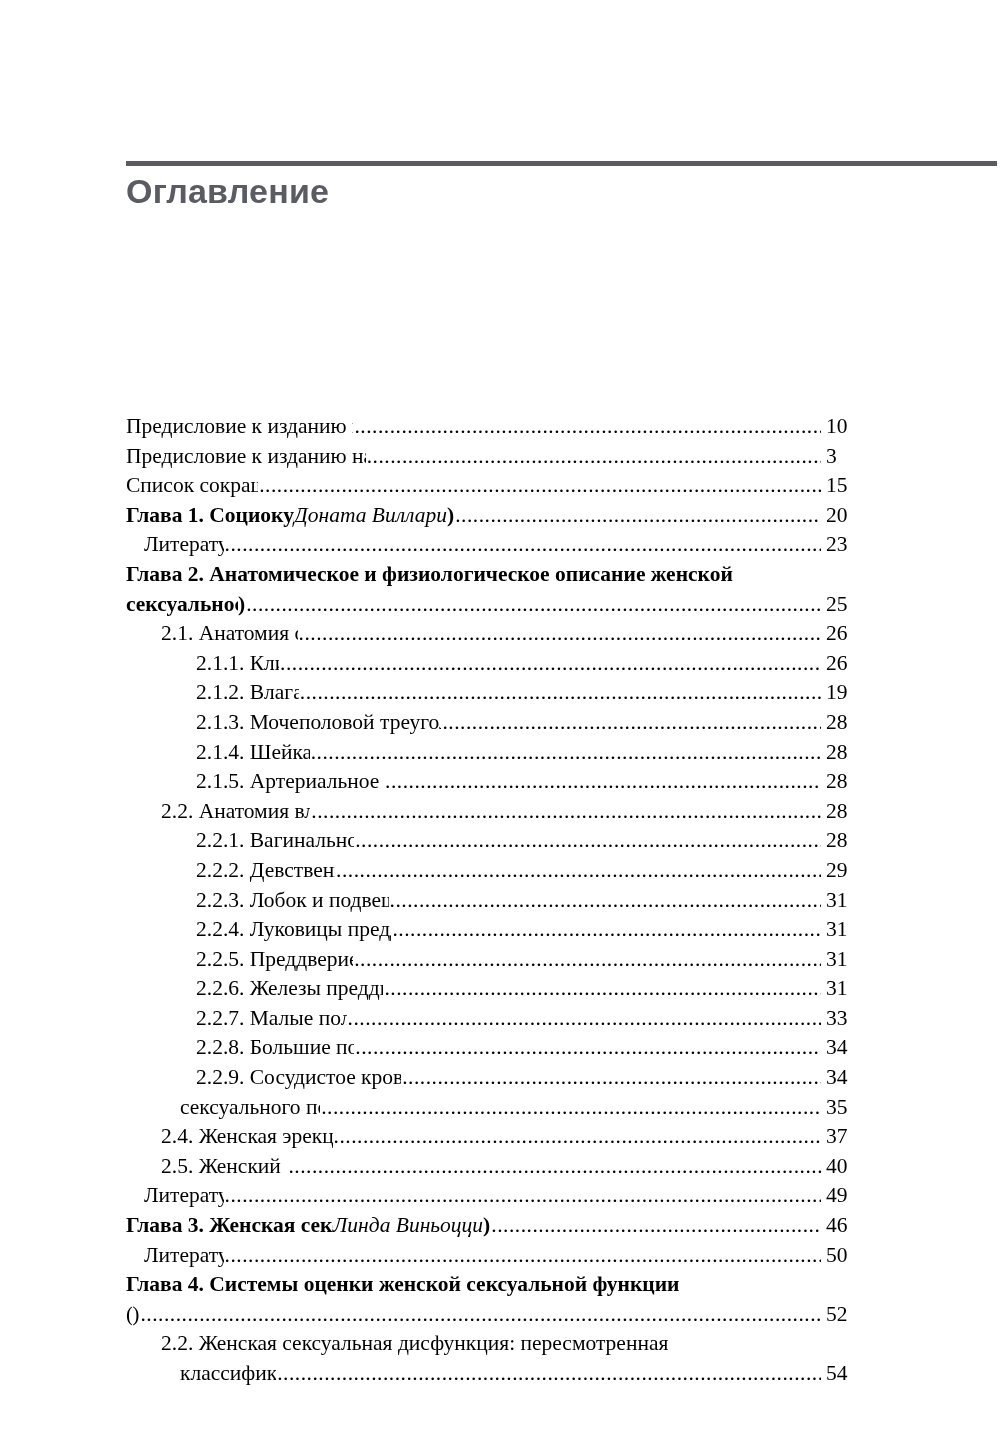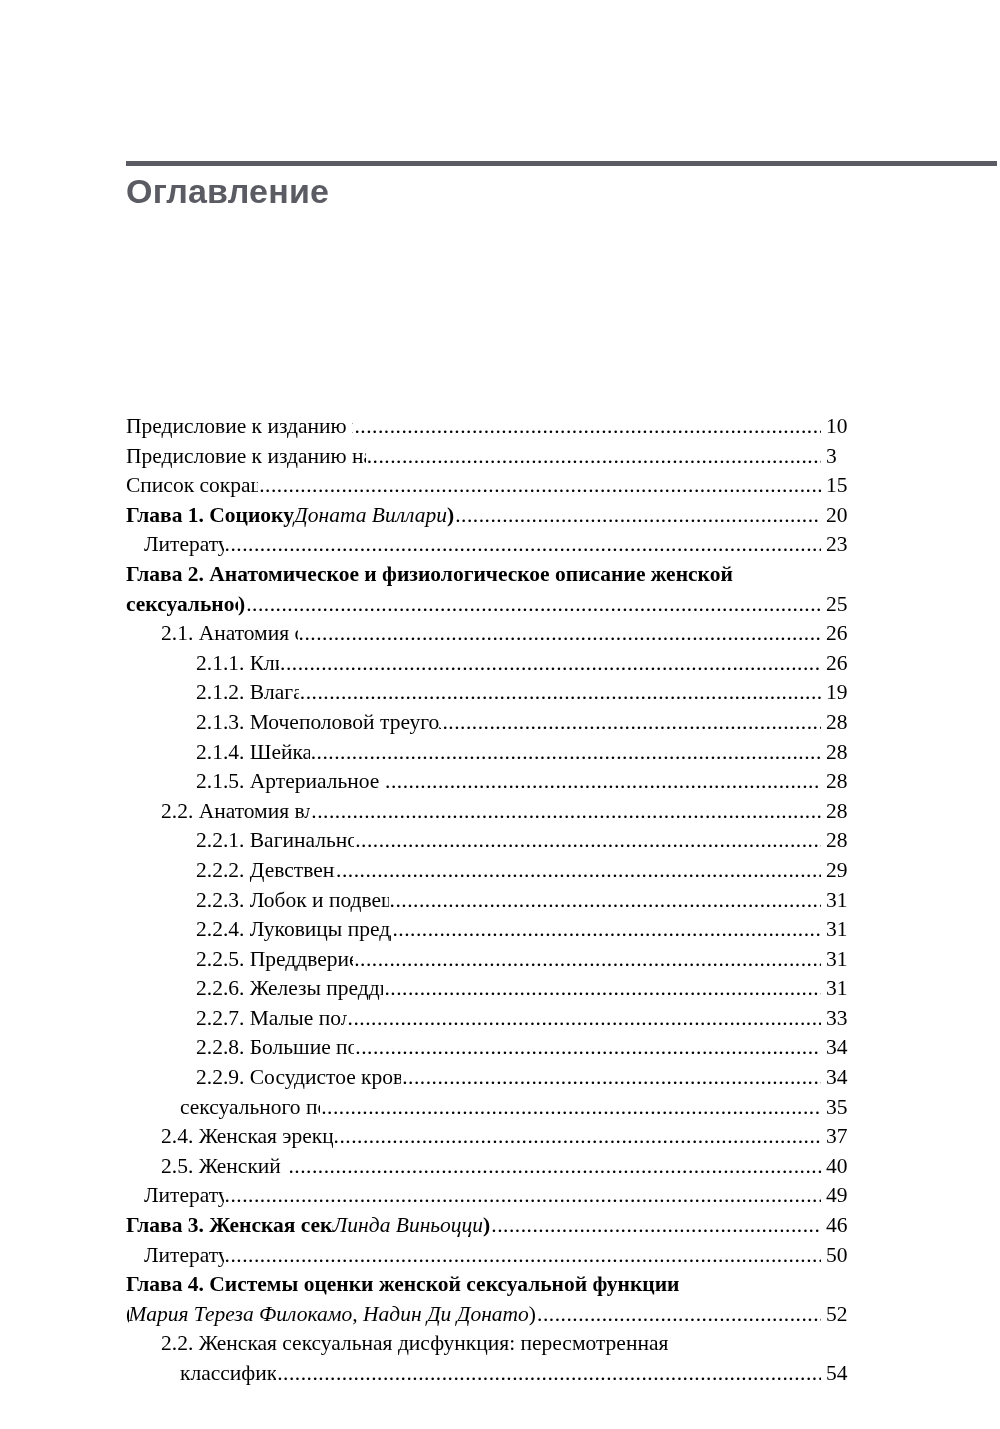--- a/index.html
+++ b/index.html
@@ -248,21 +248,20 @@
       <div class="entry lvl-lit">
         <span class="label">Литература</span>
         <span class="leader"></span>
         <span class="pageno">50</span>
       </div>
       <div class="entry lvl0 noleader">
         <span class="label bold">Глава 4. Системы оценки женской сексуальной функции</span>
       </div>
       <div class="entry lvl0">
         <span class="label">(</span>
-        <span class="ital">Мария Тереза Филокамо, Надин Ди Донато</span>
         <span class="">)</span>
         <span class="leader"></span>
         <span class="pageno">52</span>
       </div>
       <div class="entry lvl1 noleader">
         <span class="label">2.2. Женская сексуальная дисфункция: пересмотренная</span>
       </div>
       <div class="entry cont1">
         <span class="label">классификация</span>
         <span class="leader"></span>

